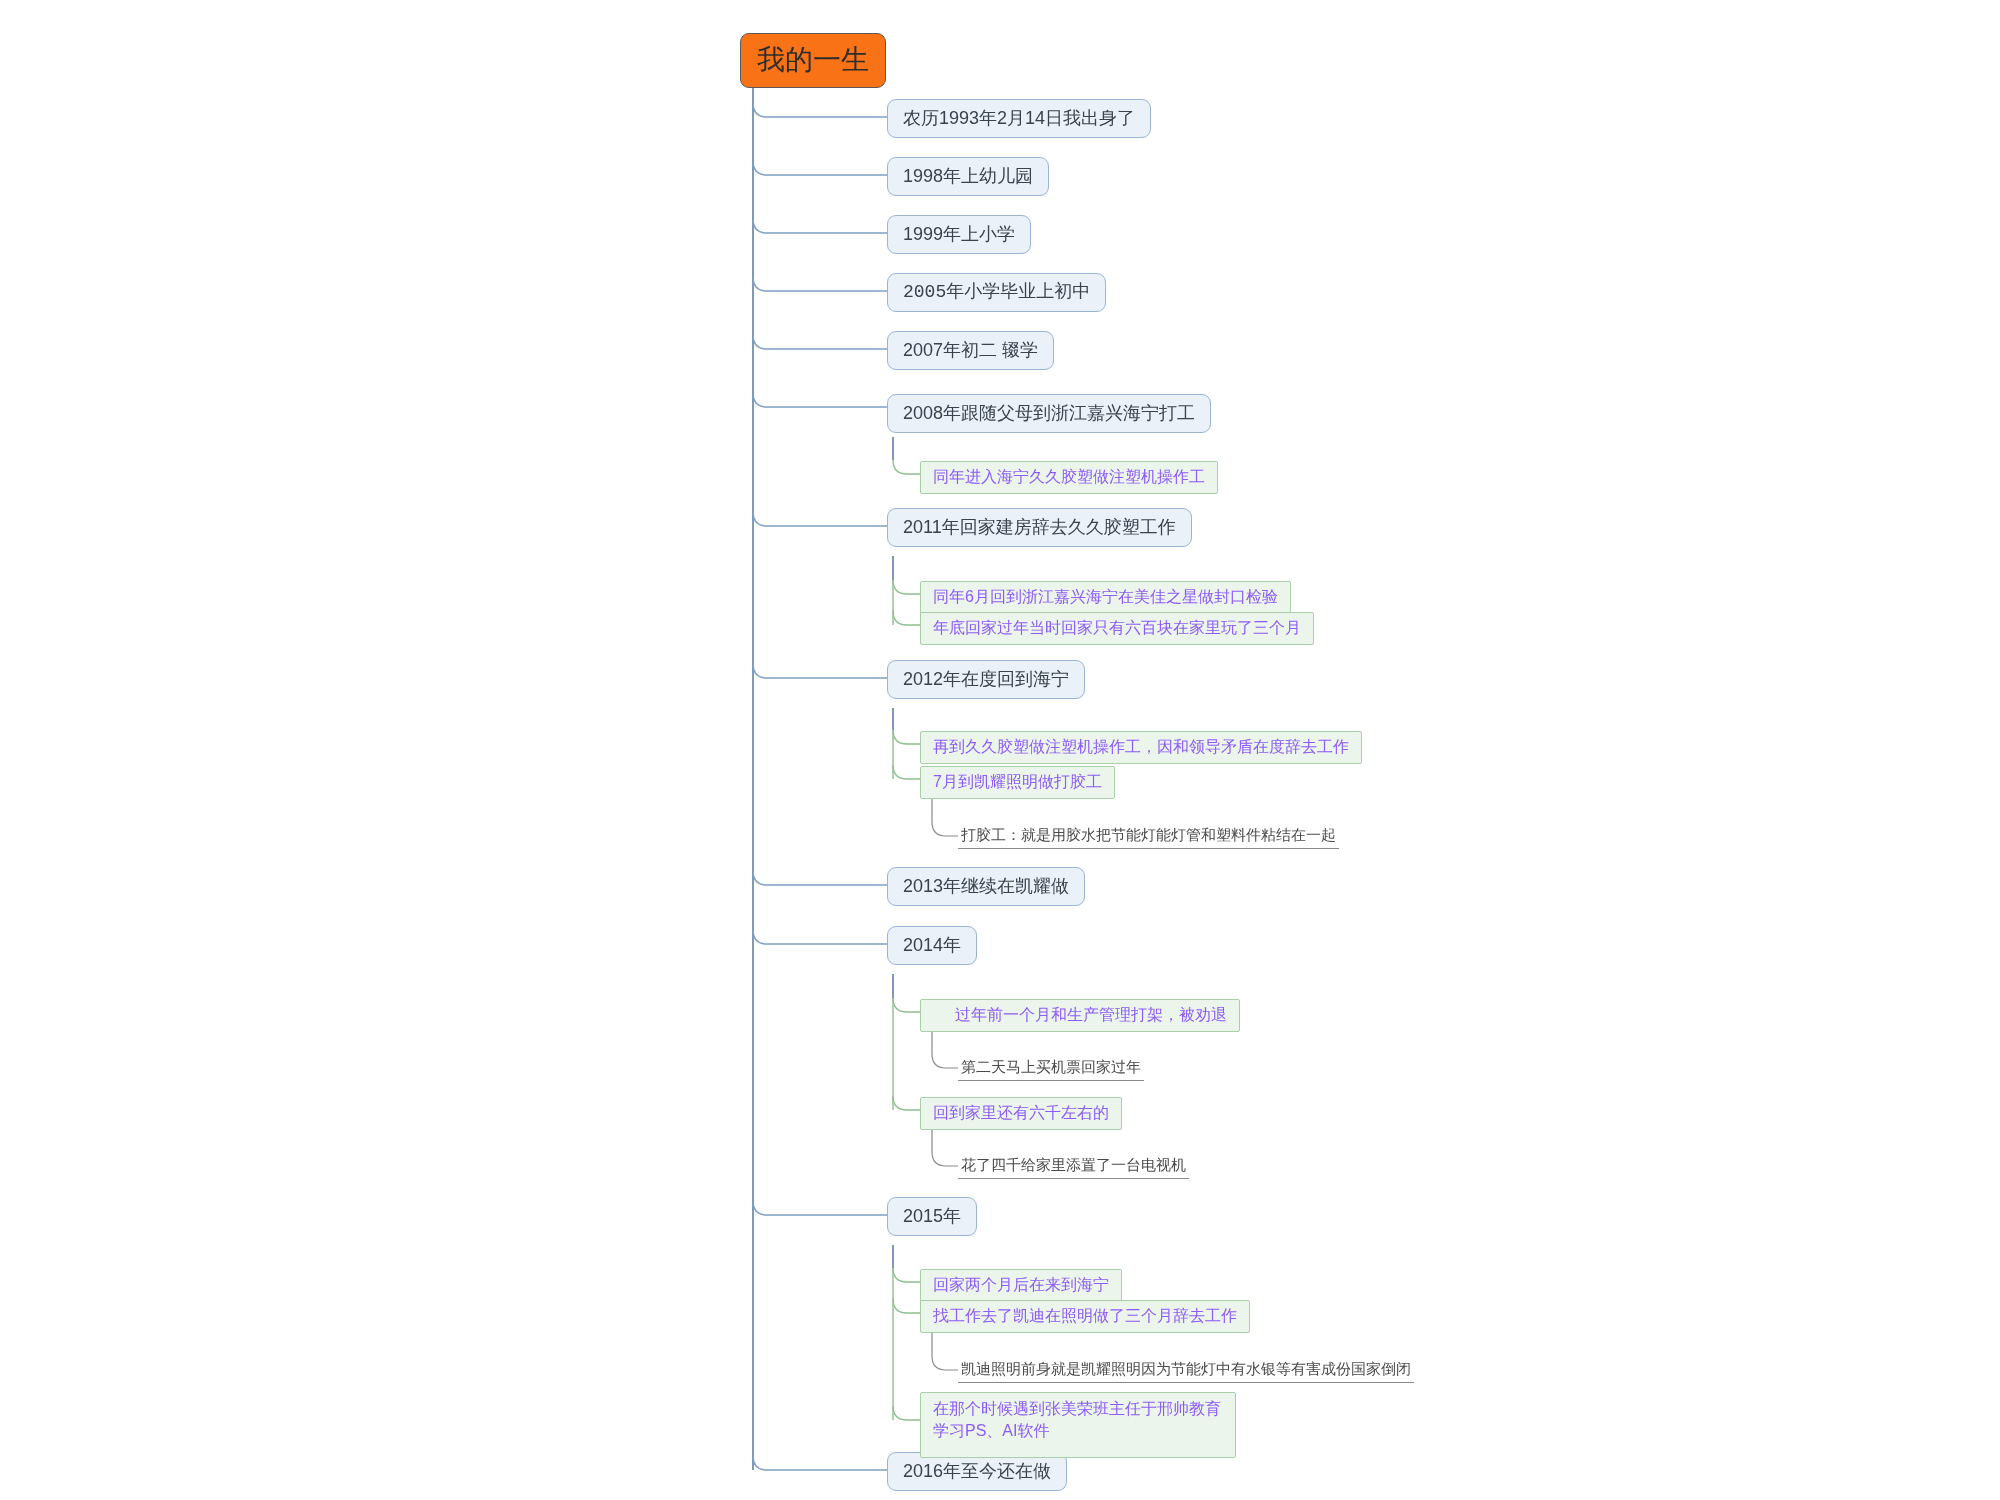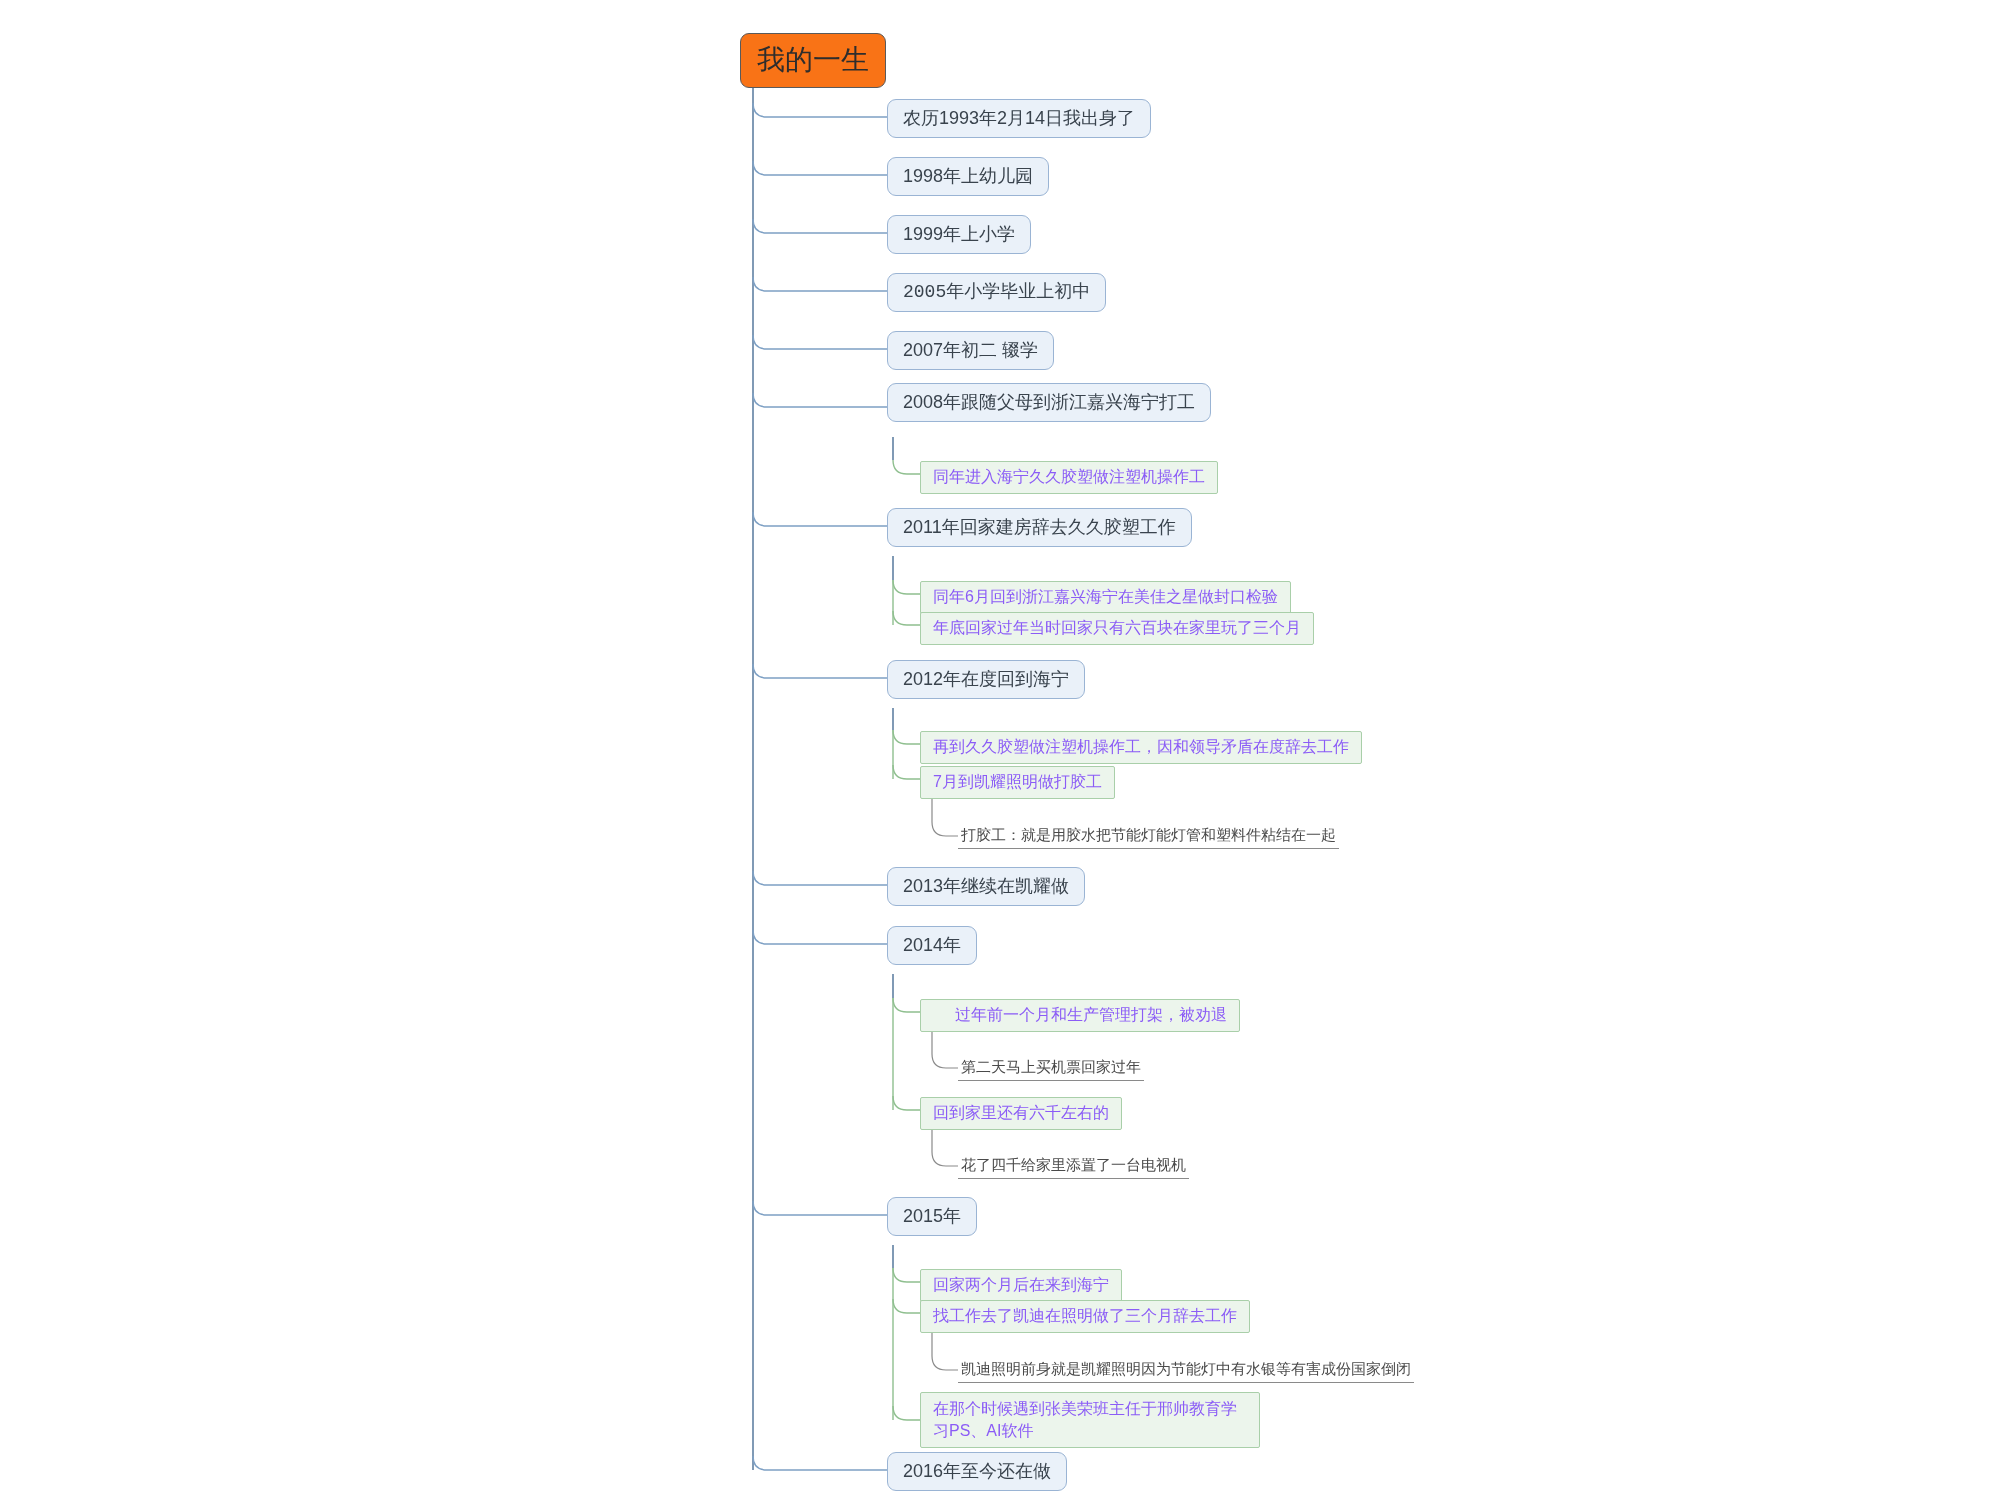--- a/index.html
+++ b/index.html
@@ -43,21 +43,21 @@
 
   
   .n-l2{
     background:#ecf5ec;
     border:1.2px solid #a9cfa9;
     border-radius:2px;
     padding:4px 12px 5px 12px;
     font-size:16px;
     color:#8b5cf6;
   }
-  .n-l2.two-line{white-space:normal;width:340px;padding:5px 12px 6px 12px;}
+  .n-l2.two-line{white-space:normal;width:316px;padding:5px 12px 16px 12px;}
 
   
   .n-l3{
     background:transparent;
     border:none;
     border-bottom:1.1px solid #8a8a8a;
     padding:2px 3px 3px 3px;
     font-size:15px;
     color:#4a4a4a;
   }
@@ -118,21 +118,21 @@
     <path d="M932,1330 L932,1356 Q932,1370 946,1370 L958,1370" fill="none" stroke="#8a8a8a" stroke-width="1.2"></path>
   </svg>
 
   <div class="node n-root" style="left:740px;top:33px;">我的一生</div>
 
   <div class="node n-l1" style="left:887px;top:99px;">农历1993年2月14日我出身了</div>
   <div class="node n-l1" style="left:887px;top:157px;">1998年上幼儿园</div>
   <div class="node n-l1" style="left:887px;top:215px;">1999年上小学</div>
   <div class="node n-l1" style="left:887px;top:273px;font-family:Liberation Mono, monospace;">2005年小学毕业上初中</div>
   <div class="node n-l1" style="left:887px;top:331px;">2007年初二 辍学</div>
-  <div class="node n-l1" style="left:887px;top:383px;">2008年跟随父母到浙江嘉兴海宁打工</div>
+  <div class="node n-l1" style="left:887px;top:394px;">2008年跟随父母到浙江嘉兴海宁打工</div>
   <div class="node n-l1" style="left:887px;top:508px;">2011年回家建房辞去久久胶塑工作</div>
   <div class="node n-l1" style="left:887px;top:660px;">2012年在度回到海宁</div>
   <div class="node n-l1" style="left:887px;top:867px;">2013年继续在凯耀做</div>
   <div class="node n-l1" style="left:887px;top:926px;">2014年</div>
   <div class="node n-l1" style="left:887px;top:1197px;">2015年</div>
   <div class="node n-l1" style="left:887px;top:1452px;">2016年至今还在做</div>
 
   <div class="node n-l2" style="left:920px;top:461px;">同年进入海宁久久胶塑做注塑机操作工</div>
 
   <div class="node n-l2" style="left:920px;top:581px;">同年6月回到浙江嘉兴海宁在美佳之星做封口检验</div>

